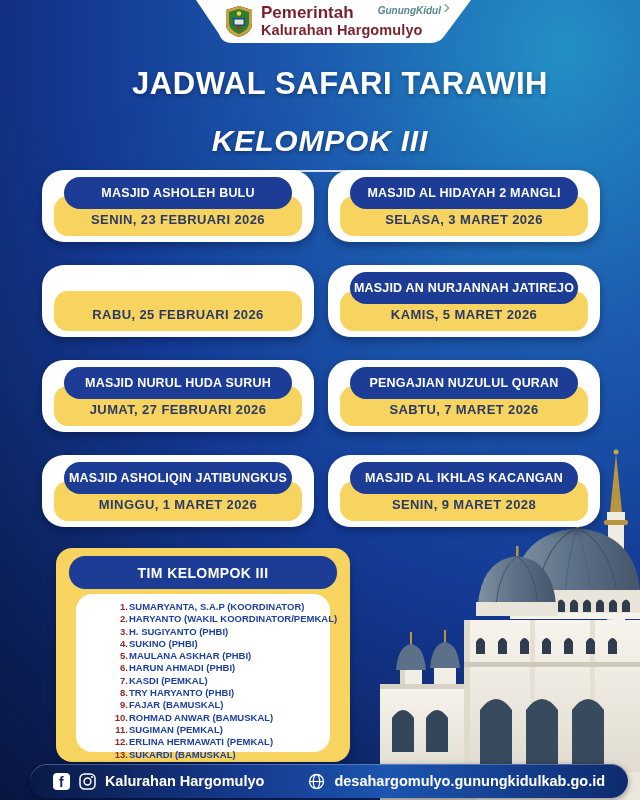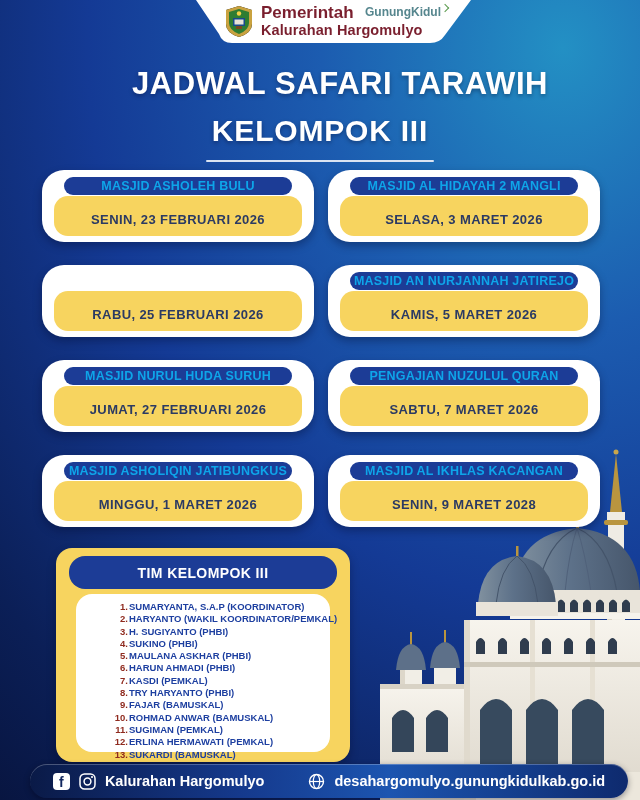--- a/index.html
+++ b/index.html
@@ -8,33 +8,33 @@
     font-family:"Liberation Sans", sans-serif;
     background: radial-gradient(135% 125% at 88% 6%, #2390c4 0%, #1c5cb0 28%, #143a95 55%, #0b1f57 85%, #081540 100%);
   }
   
   .ribbon{position:absolute; left:186px; top:0; width:292px; height:44px; z-index:4;}
   .ribbon svg{display:block;}
   .ribbon-content{position:absolute; left:0; top:0; width:292px; height:43px; display:flex; align-items:center; padding-left:38px; box-sizing:border-box;}
   .org-text{margin-left:7px; color:#7a1f2e; font-weight:700; line-height:1.1;}
   .org-line1{font-size:17px;}
   .org-line2{font-size:14.5px; letter-spacing:.1px;}
-  .gk-logo{position:absolute; right:30px; top:5px; font-size:12px; color:#56868e; font-weight:700;}
+  .gk-logo{position:absolute; right:30px; top:5px; font-size:10px; font-style:italic; color:#56868e; font-weight:700;}
   .gk-logo::after{content:""; display:inline-block; width:5px; height:5px; border-right:1.5px solid #5a9a4d; border-top:1.5px solid #5a9a4d; transform:rotate(45deg); margin-left:1px; vertical-align:top;}
   
   .title-wrap{position:absolute; top:66px; left:0; width:640px; text-align:center; z-index:2; color:#fff;}
   .title-line1{font-size:31px; font-weight:800; letter-spacing:.6px; text-shadow:0 2px 4px rgba(0,0,30,.35);padding-left:40px;}
-  .title-line2{font-size:30px; font-weight:800; letter-spacing:.8px; margin-top:12px; text-shadow:0 2px 4px rgba(0,0,30,.35);}
+  .title-line2{font-size:30px; font-weight:800; letter-spacing:.8px; margin-top:22px; text-shadow:0 2px 4px rgba(0,0,30,.35);font-style:italic;}
   .title-underline{width:228px; height:2px; background:#dbe4f2; margin:12px auto 0; border-radius:1px;}
   
   .grid{position:absolute; left:42px; top:170px; display:grid; grid-template-columns:272px 272px; column-gap:14px; row-gap:23px; z-index:2;}
   .card{position:relative; width:272px; height:72px; background:#fff; border-radius:22px; box-shadow:0 4px 9px rgba(2,8,40,.35);}
-  .pill-venue{position:absolute; top:7px; left:22px; right:22px; height:18px; background:#1c3c96; border-radius:17px;
+  .pill-venue{position:absolute; top:7px; left:22px; right:22px; height:32px; background:#1c3c96; border-radius:17px;
     display:flex; align-items:center; justify-content:center; z-index:2;
-    color:#0ea5e9; font-size:12.5px; font-weight:700; letter-spacing:.2px; white-space:nowrap;}
+    color:#ffffff; font-size:12.5px; font-weight:700; letter-spacing:.2px; white-space:nowrap;}
   .pill-date{position:absolute; left:12px; right:12px; bottom:6px; height:40px; background:#f7d45f; border-radius:14px;
     display:flex; align-items:flex-end; justify-content:center; padding-bottom:9px; box-sizing:border-box;
     color:#2b3a63; font-size:13px; font-weight:600; letter-spacing:.4px; white-space:nowrap;}
   
   .team{position:absolute; left:56px; top:548px; width:294px; height:214px; background:#f7d45f; border-radius:16px; z-index:2; box-shadow:0 4px 9px rgba(2,8,40,.35);}
   .team-header{position:absolute; top:8px; left:13px; right:13px; height:33px; background:#1c3c96; border-radius:16px;
     display:flex; align-items:center; justify-content:center; color:#fff; font-size:14px; font-weight:700; letter-spacing:.4px;}
   .team-panel{position:absolute; top:46px; left:20px; right:20px; bottom:10px; background:#fff; border-radius:16px; padding:7px 6px 0 28px; box-sizing:border-box;}
   .member{display:flex; align-items:baseline; line-height:12.3px; font-size:9.5px; font-weight:700; letter-spacing:0;}
   .member .num{width:24px; text-align:right; color:#8f2b1f; flex:none;}

